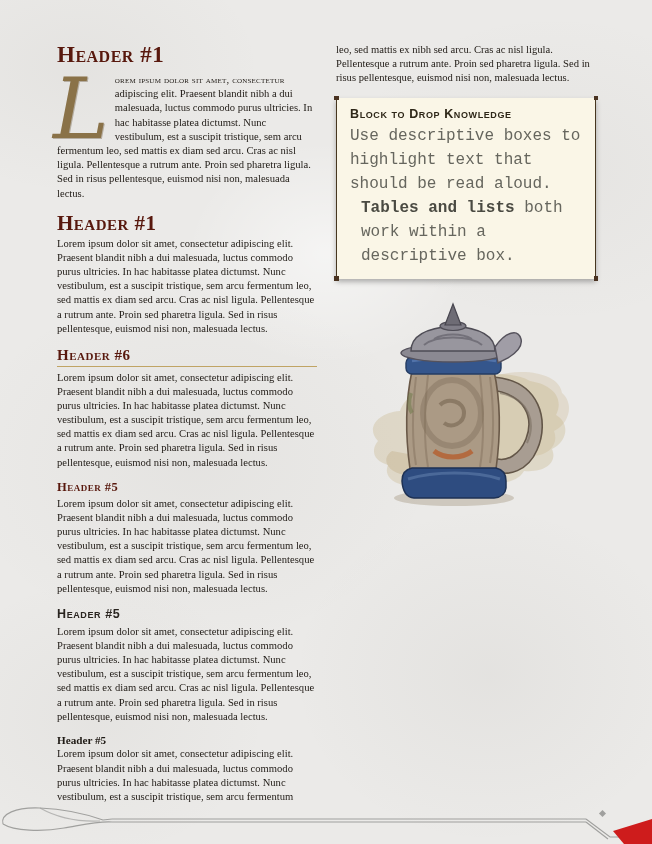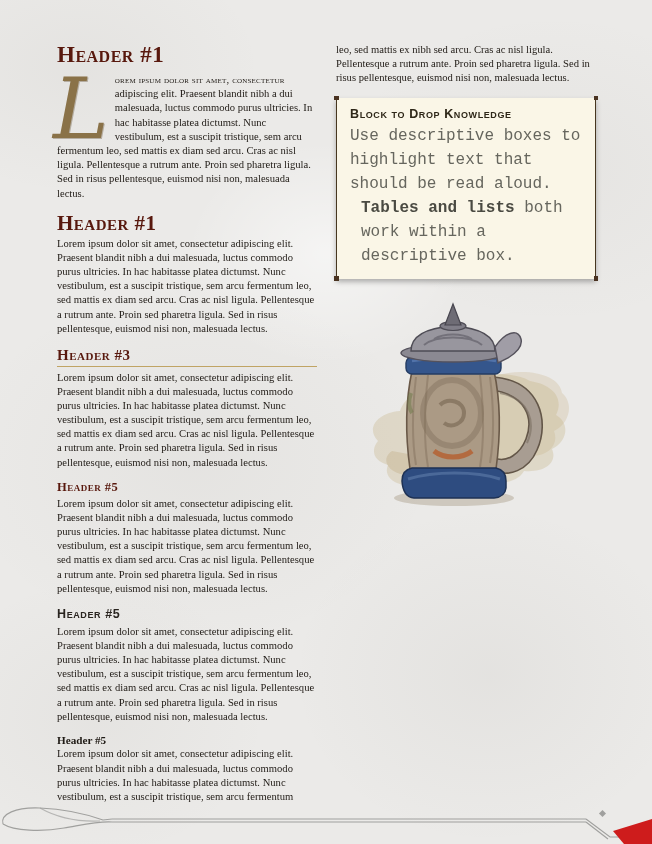--- a/index.html
+++ b/index.html
@@ -66,21 +66,21 @@
 <div class="page">
   <div class="columns">
 
     <div class="col">
       <h1>Header #1</h1>
       <p class="body"><span class="dropcap">L</span><span class="lead-caps">orem ipsum dolor sit amet, consectetur</span><span> adipiscing elit. Praesent blandit nibh a dui malesuada, luctus commodo purus ultricies. In hac habitasse platea dictumst. Nunc vestibulum, est a suscipit tristique, sem arcu fermentum leo, sed mattis ex diam sed arcu. Cras ac nisl ligula. Pellentesque a rutrum ante. Proin sed pharetra ligula. Sed in risus pellentesque, euismod nisi non, malesuada lectus.</span></p>
 
       <h2>Header #1</h2>
       <p class="body">Lorem ipsum dolor sit amet, consectetur adipiscing elit. Praesent blandit nibh a dui malesuada, luctus commodo purus ultricies. In hac habitasse platea dictumst. Nunc vestibulum, est a suscipit tristique, sem arcu fermentum leo, sed mattis ex diam sed arcu. Cras ac nisl ligula. Pellentesque a rutrum ante. Proin sed pharetra ligula. Sed in risus pellentesque, euismod nisi non, malesuada lectus.</p>
 
-      <h3>Header #3</h3>
+      <h3>Header #6</h3>
       <p class="body">Lorem ipsum dolor sit amet, consectetur adipiscing elit. Praesent blandit nibh a dui malesuada, luctus commodo purus ultricies. In hac habitasse platea dictumst. Nunc vestibulum, est a suscipit tristique, sem arcu fermentum leo, sed mattis ex diam sed arcu. Cras ac nisl ligula. Pellentesque a rutrum ante. Proin sed pharetra ligula. Sed in risus pellentesque, euismod nisi non, malesuada lectus.</p>
 
       <h4>Header #5</h4>
       <p class="body">Lorem ipsum dolor sit amet, consectetur adipiscing elit. Praesent blandit nibh a dui malesuada, luctus commodo purus ultricies. In hac habitasse platea dictumst. Nunc vestibulum, est a suscipit tristique, sem arcu fermentum leo, sed mattis ex diam sed arcu. Cras ac nisl ligula. Pellentesque a rutrum ante. Proin sed pharetra ligula. Sed in risus pellentesque, euismod nisi non, malesuada lectus.</p>
 
       <h5>Header #5</h5>
       <p class="body">Lorem ipsum dolor sit amet, consectetur adipiscing elit. Praesent blandit nibh a dui malesuada, luctus commodo purus ultricies. In hac habitasse platea dictumst. Nunc vestibulum, est a suscipit tristique, sem arcu fermentum leo, sed mattis ex diam sed arcu. Cras ac nisl ligula. Pellentesque a rutrum ante. Proin sed pharetra ligula. Sed in risus pellentesque, euismod nisi non, malesuada lectus.</p>
 
       <h6>Header #5</h6>
       <p class="body">Lorem ipsum dolor sit amet, consectetur adipiscing elit. Praesent blandit nibh a dui malesuada, luctus commodo purus ultricies. In hac habitasse platea dictumst. Nunc vestibulum, est a suscipit tristique, sem arcu fermentum</p>

